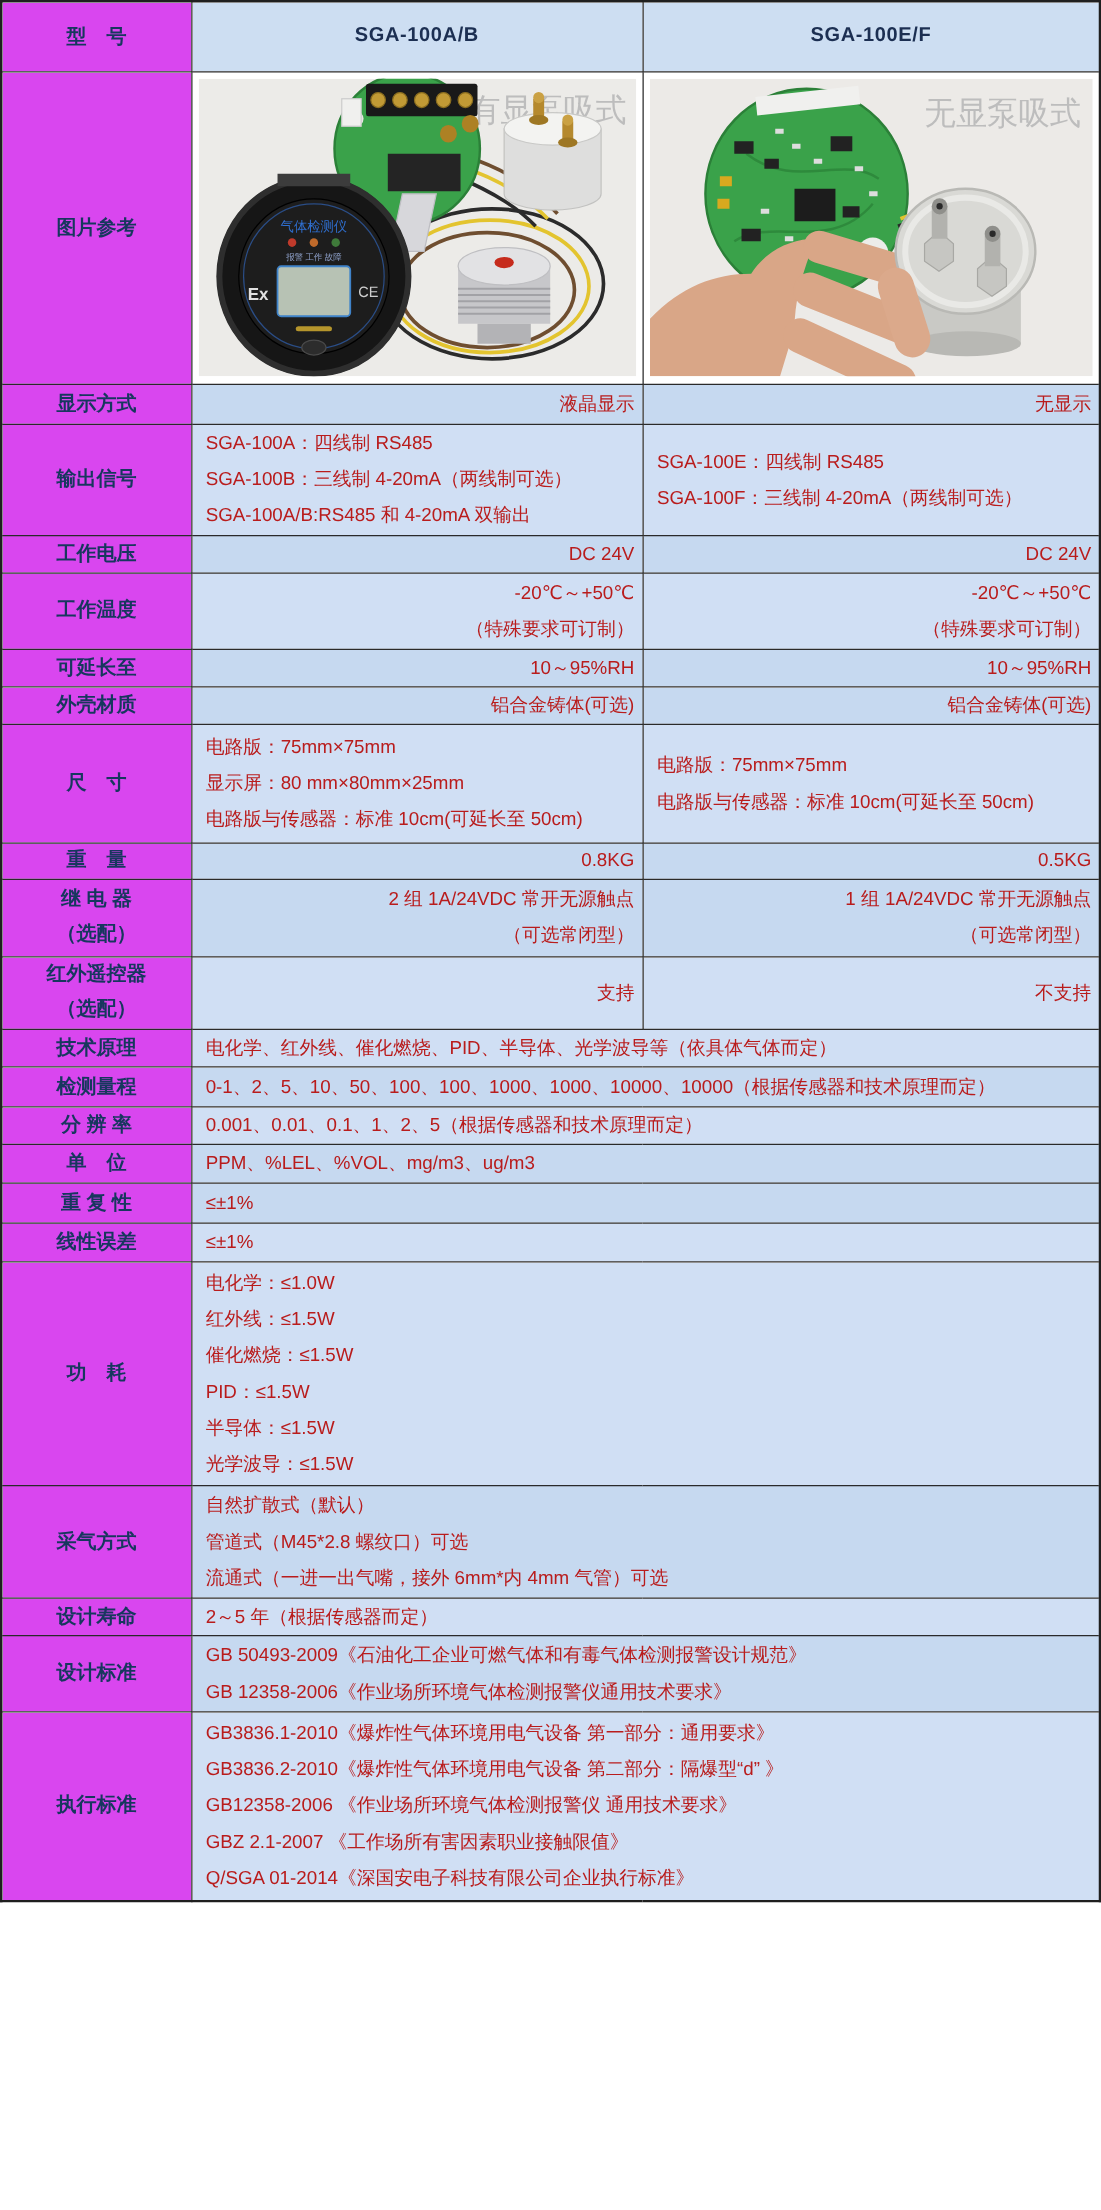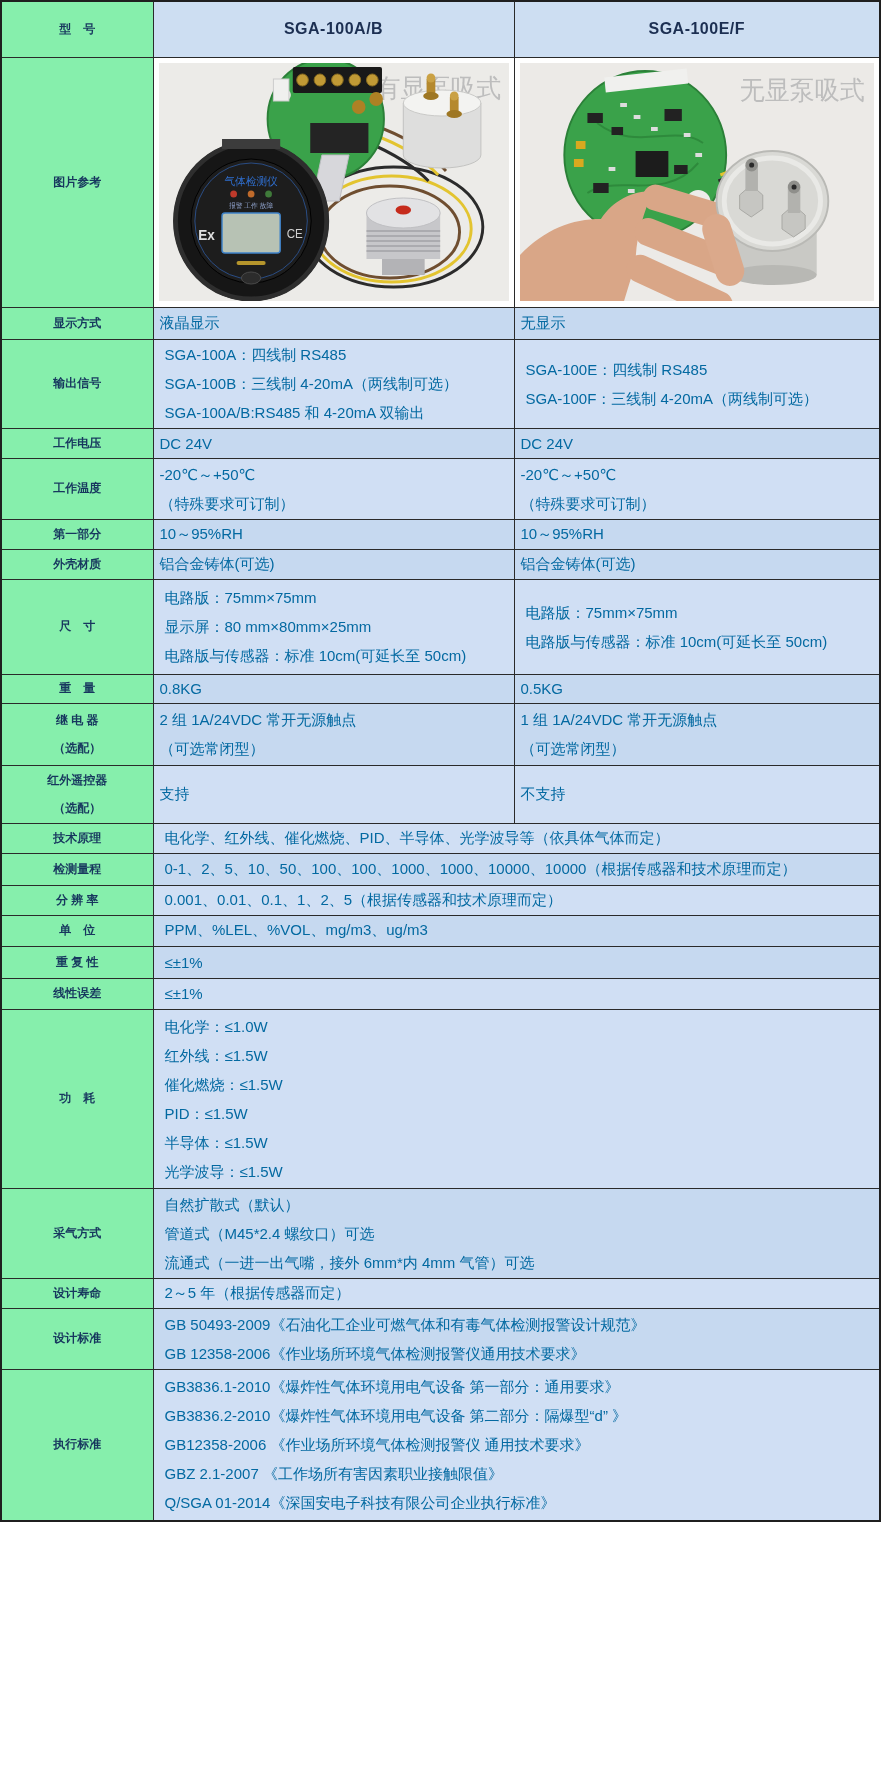--- a/index.html
+++ b/index.html
@@ -1,25 +1,25 @@
 <!DOCTYPE html>
 <html><head>
 <meta charset="utf-8">
 <style>
   html,body{margin:0;padding:0;background:#ffffff;}
   body{width:881px;font-family:"Liberation Sans","DejaVu Sans",sans-serif;}
   table{border-collapse:collapse;table-layout:fixed;width:879px;border:2px solid #1f1f1f;}
   th,td{border:1.6px solid #2a2a2a;overflow:hidden;vertical-align:middle;}
-  th{background:#86efac;color:#17375e;font-weight:bold;font-size:12px;text-align:center;padding:0 3px;}
-  td{color:#0369a1;font-size:15px;padding:0 6px;}
+  th{background:#d946ef;color:#17375e;font-weight:bold;font-size:16px;text-align:center;padding:0 3px;}
+  td{color:#b91c1c;font-size:15px;padding:0 6px;}
   tr.rA > td.dc{background:#c6d9f0;}
   tr.rB > td.dc{background:#d0dff4;}
   td.mcell{background:#cddef2;font-weight:bold;font-size:16px;color:#1c2f52;text-align:center;letter-spacing:.5px;}
   td.photocell{background:#ffffff;padding:5px;}
-  .center{text-align:left;}
+  .center{text-align:right;}
   .left{text-align:left;padding-left:11px;}
   .line{line-height:29px;white-space:nowrap;}
   th .line{line-height:28px;white-space:nowrap;}
   svg{display:block;}
   svg text{font-family:"Liberation Sans","DejaVu Sans",sans-serif;}
 </style>
 </head>
 <body>
 
 <table>
@@ -190,21 +190,21 @@
       <div class="line">-20℃～+50℃</div>
       <div class="line">（特殊要求可订制）</div>
     </td>
     <td class="dc center">
       <div class="line">-20℃～+50℃</div>
       <div class="line">（特殊要求可订制）</div>
     </td>
   </tr>
 
   <tr class="rA" style="height:30px">
-    <th>第一部分</th>
+    <th>可延长至</th>
     <td class="dc center">10～95%RH</td>
     <td class="dc center">10～95%RH</td>
   </tr>
 
 
   <tr class="rA" style="height:30px">
     <th>外壳材质</th>
     <td class="dc center">铝合金铸体(可选)</td>
     <td class="dc center">铝合金铸体(可选)</td>
   </tr>
@@ -297,21 +297,21 @@
       <div class="line">PID：≤1.5W</div>
       <div class="line">半导体：≤1.5W</div>
       <div class="line">光学波导：≤1.5W</div>
     </td>
   </tr>
 
   <tr class="rA" style="height:90px">
     <th>采气方式</th>
     <td class="dc left" colspan="2">
       <div class="line">自然扩散式（默认）</div>
-      <div class="line">管道式（M45*2.4 螺纹口）可选</div>
+      <div class="line">管道式（M45*2.8 螺纹口）可选</div>
       <div class="line">流通式（一进一出气嘴，接外 6mm*内 4mm 气管）可选</div>
     </td>
   </tr>
 
   <tr class="rB" style="height:30px">
     <th>设计寿命</th>
     <td class="dc left" colspan="2">2～5 年（根据传感器而定）</td>
   </tr>
 
   <tr class="rA" style="height:61px">

